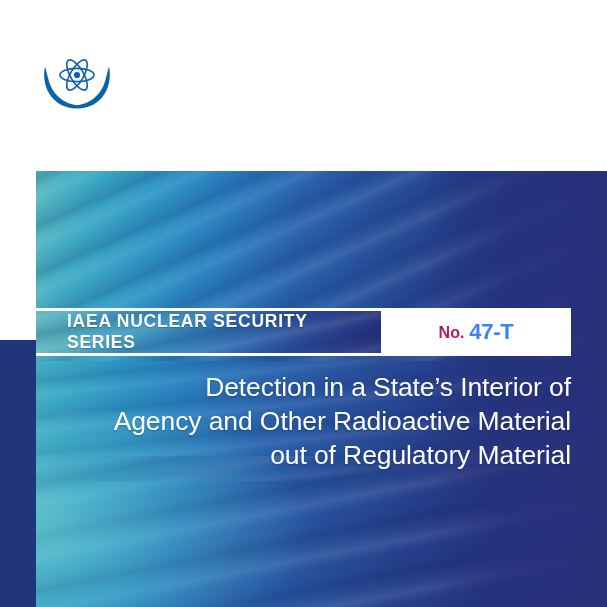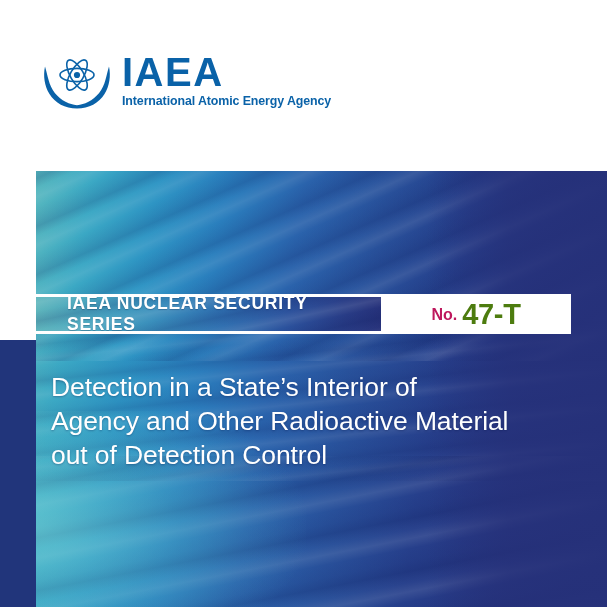--- a/index.html
+++ b/index.html
@@ -174,23 +174,23 @@
         rgba(38,49,122,0.0) 0%,
         rgba(38,49,122,0.75) 45%,
         rgba(38,49,122,0.97) 100%);
     pointer-events: none;
   }
 
   
   .series-banner {
     position: absolute;
     left: 36px;
-    top: 294px;
+    top: 308px;
     width: 535px;
-    height: 40px;
+    height: 48px;
     display: flex;
     align-items: stretch;
     border-top: 3px solid #ffffff;
     border-bottom: 3px solid #ffffff;
     box-sizing: border-box;
   }
   .series-label {
     position: relative;
     flex: 0 0 345px;
     display: flex;
@@ -241,33 +241,34 @@
   }
   .series-number-prefix {
     color: #be185d;
     font-size: 16px;
     font-weight: bold;
     font-family: "Liberation Sans", sans-serif;
     position: relative;
     top: 1px;
   }
   .series-number-value {
-    color: #4d7c0f;
-    font-size: 29px;
+    color: #3b82f6;
+    font-size: 22px;
     font-weight: bold;
     letter-spacing: -0.3px;
     font-family: "Liberation Sans", sans-serif;
   }
 
   
   .cover-title {
     position: absolute;
     right: 36px;
     top: 370px;
     width: 520px;
+    text-align: right;
     color: #ffffff;
     font-size: 26.5px;
     font-weight: normal;
     line-height: 1.29;
     letter-spacing: -0.1px;
     font-family: "Liberation Sans", sans-serif;
     text-shadow: 0 1px 2px rgba(5,20,70,0.30);
   }
   .cover-title .tline { display: block; }
 </style>
@@ -292,24 +293,20 @@
         <path d="M12.5 22.5 q3.4 1.2 5 4.4 q-3.6 0.6 -5.6 -1.4 Z"></path>
         <path d="M15.5 31 q3.6 1.1 5.4 4.2 q-3.6 0.8 -5.8 -1.2 Z"></path>
         <path d="M20 38.5 q3.6 1.1 5.6 4.0 q-3.6 0.9 -6 -1.1 Z"></path>
         <path d="M26 44.8 q3.6 1.1 5.8 3.8 q-3.6 1.0 -6.2 -0.9 Z"></path>
         <path d="M65.5 22.5 q-3.4 1.2 -5 4.4 q3.6 0.6 5.6 -1.4 Z"></path>
         <path d="M62.5 31 q-3.6 1.1 -5.4 4.2 q3.6 0.8 5.8 -1.2 Z"></path>
         <path d="M58 38.5 q-3.6 1.1 -5.6 4.0 q3.6 0.9 6 -1.1 Z"></path>
         <path d="M52 44.8 q-3.6 1.1 -5.8 3.8 q3.6 1.0 6.2 -0.9 Z"></path>
       </g>
     </svg>
-    <div class="logo-words">
-      <div class="logo-acronym">IAEA</div>
-      <div class="logo-fullname">International Atomic Energy Agency</div>
-    </div>
   </div>
 
   <div class="left-strip"></div>
 
   <div class="art-band">
     <div class="art-wash"></div>
     <div class="rays-top"></div>
     <div class="rays-mid"></div>
     <div class="rays-bottom"></div>
     <div class="glow-left"></div>
@@ -323,16 +320,16 @@
     </div>
     <div class="series-number">
       <span class="series-number-prefix">No.</span>
       <span class="series-number-value">47-T</span>
     </div>
   </div>
 
   <div class="cover-title">
     <span class="tline">Detection in a State’s Interior of</span>
     <span class="tline">Agency and Other Radioactive Material</span>
-    <span class="tline">out of Detection Control</span>
+    <span class="tline">out of Regulatory Material</span>
   </div>
 
 </div>
 
 </body></html>

